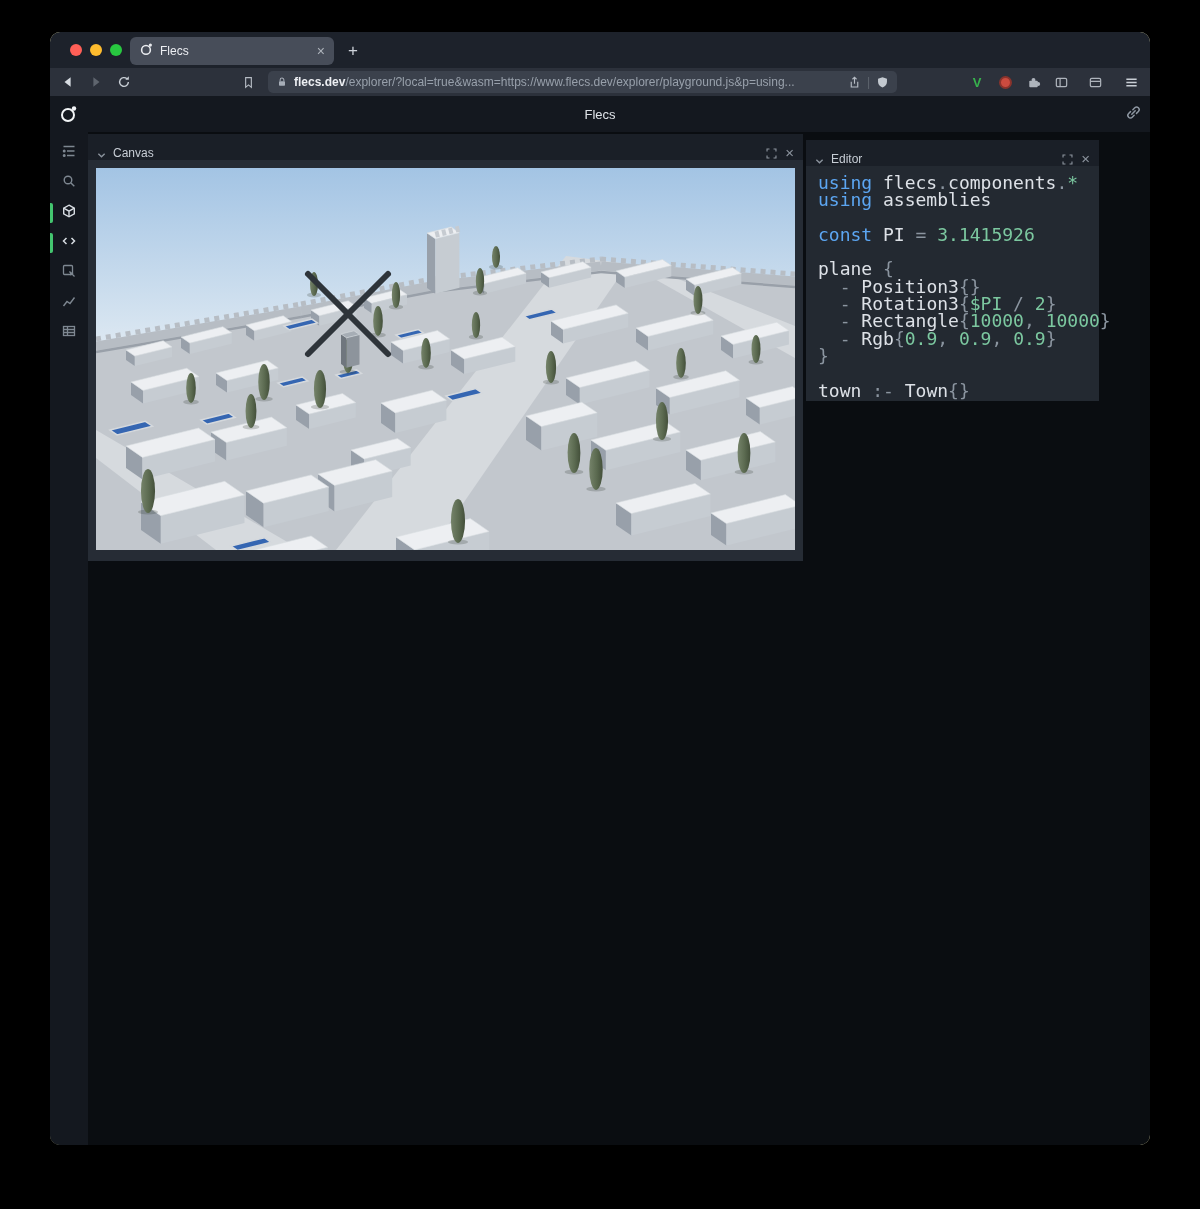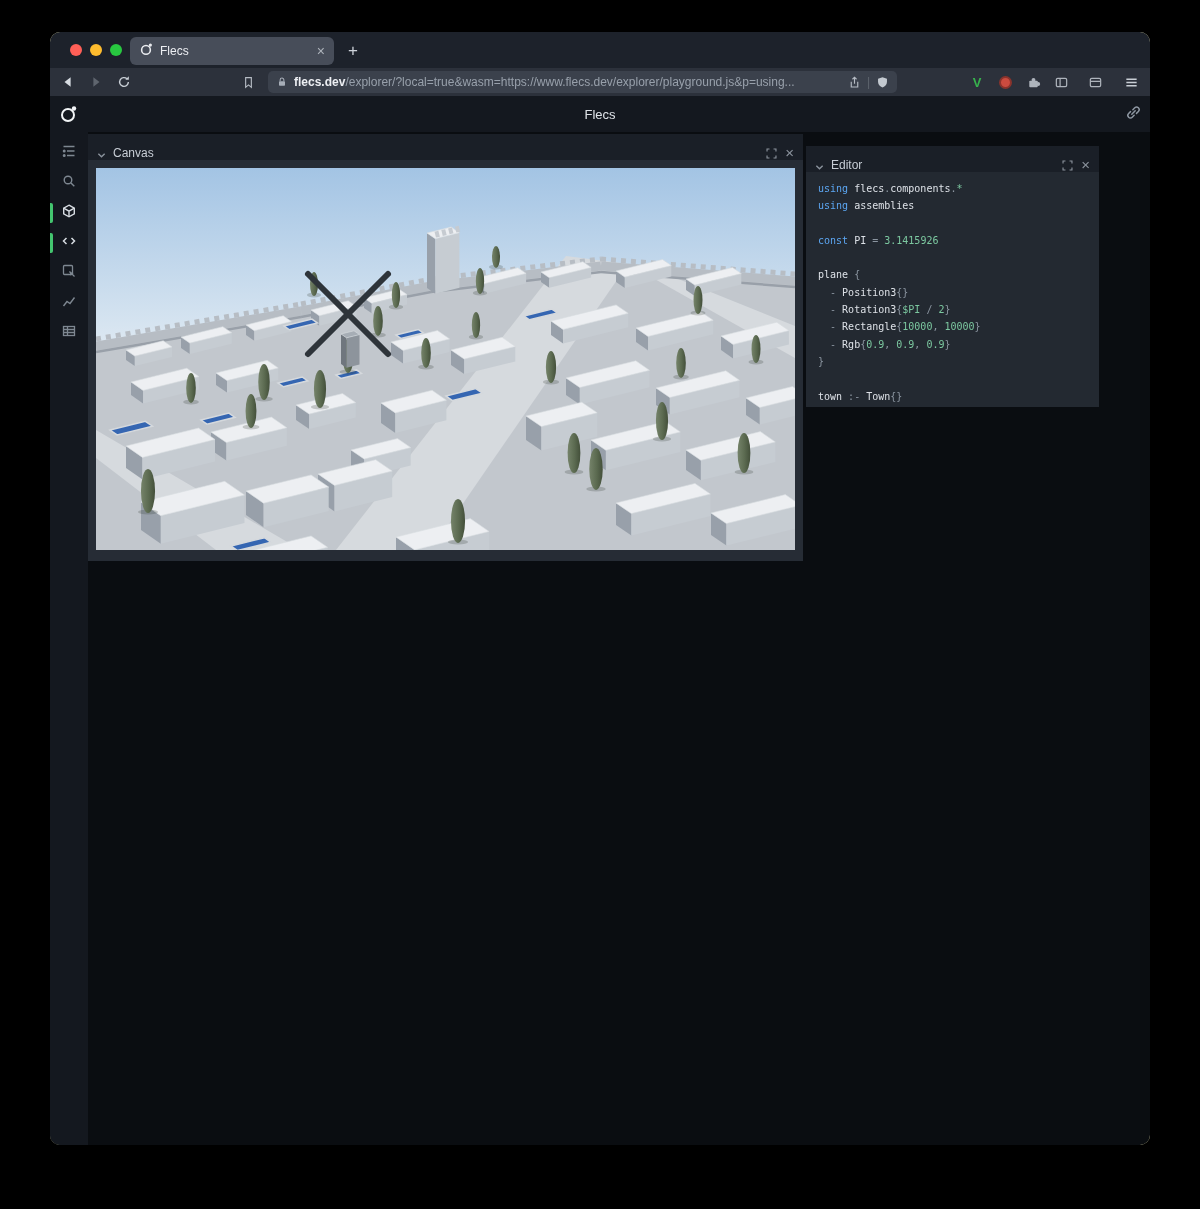--- a/index.html
+++ b/index.html
@@ -35,29 +35,29 @@
   .link-btn{position:absolute;right:8px;top:8px;color:#8d96a1}
 
   .content{position:absolute;left:0;top:100px;right:0;bottom:0;background:#0a0d11}
   .rail{position:absolute;left:0;top:0;width:38px;height:100%;background:#14181f;padding-top:6px}
   .rail-item{position:relative;width:38px;height:30px;display:flex;align-items:center;justify-content:center;color:#7e8791}
   .rail-item.active{color:#d7dce2}
   .rail-item.active::before{content:"";position:absolute;left:0;top:5px;width:3px;height:20px;background:#43c56f;border-radius:0 2px 2px 0}
 
   .panel{position:absolute;background:#232931}
   .canvas-panel{left:38px;top:2px;width:715px;height:427px}
-  .editor-panel{left:756px;top:14px;width:293px;height:261px}
+  .editor-panel{left:756px;top:8px;width:293px;height:261px}
   .panel-header{height:26px;background:#1a1f27;display:flex;align-items:flex-end;padding:0 9px;gap:7px;color:#c7cdd5;font-size:12px}
   .panel-title{flex:1;text-align:left}
   .ph-icon{color:#8b939d;display:flex;align-items:center}
   .ph-x{color:#8b939d;font-size:15px;line-height:1}
   .canvas-body{position:absolute;left:0;top:26px;right:0;bottom:0;background:#262c35}
   .scene{position:absolute;left:8px;top:8px;width:699px;height:382px;display:block;background:#eef3f6}
 
-  .code{padding:8px 12px 8px 12px;font-family:"DejaVu Sans Mono",monospace;font-size:10px;line-height:17.3px;white-space:pre;color:#dbe0e6}
+  .code{padding:8px 12px 8px 12px;font-family:"DejaVu Sans Mono",monospace;font-size:18px;line-height:17.3px;white-space:pre;color:#dbe0e6}
   .tok-kw{color:#5ca6f2}
   .tok-def{color:#dde1e7}
   .tok-num{color:#7cc8a0}
   .tok-p{color:#8b95a0}
 </style>
 </head>
 <body>
 
 <div class="window">
 

